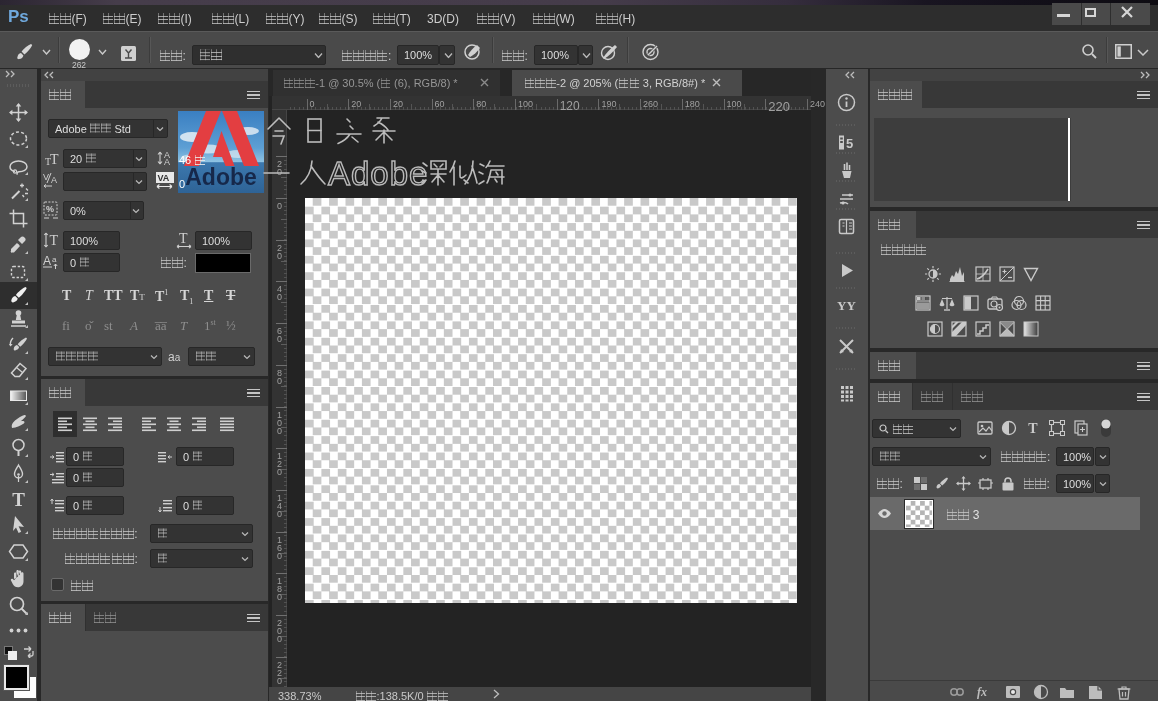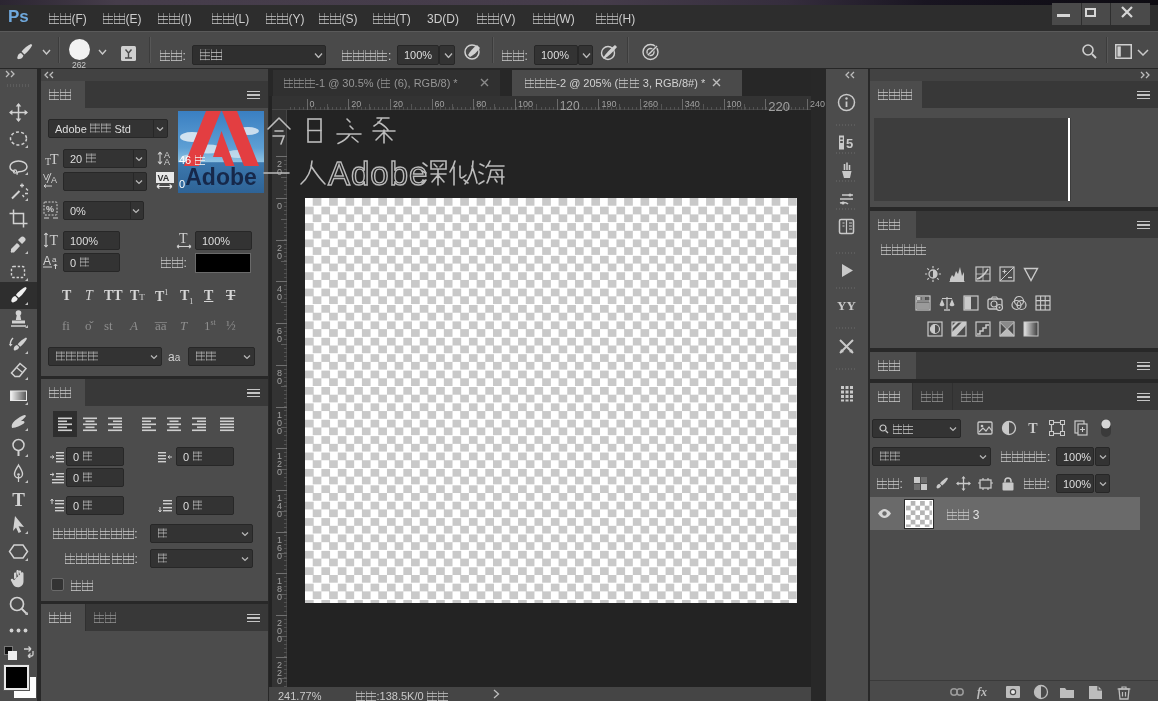--- a/index.html
+++ b/index.html
@@ -667,21 +667,21 @@
 <div class="ab" style="left:577.6px;top:104px;width:1px;height:6px;background:#555"></div>
 <div class="ab" style="left:559.7px;top:99px;font-size:12px;color:#a0a0a0">120</div>
 <div class="ab" style="left:598.4px;top:99px;width:1px;height:11px;background:#6a6a6a"></div>
 <div class="ab" style="left:619.3px;top:104px;width:1px;height:6px;background:#555"></div>
 <div class="ab" style="left:601.4px;top:99px;font-size:9px;color:#a0a0a0">190</div>
 <div class="ab" style="left:640.1px;top:99px;width:1px;height:11px;background:#6a6a6a"></div>
 <div class="ab" style="left:661.0px;top:104px;width:1px;height:6px;background:#555"></div>
 <div class="ab" style="left:643.1px;top:99px;font-size:9px;color:#a0a0a0">260</div>
 <div class="ab" style="left:681.8px;top:99px;width:1px;height:11px;background:#6a6a6a"></div>
 <div class="ab" style="left:702.7px;top:104px;width:1px;height:6px;background:#555"></div>
-<div class="ab" style="left:684.8px;top:99px;font-size:9px;color:#a0a0a0">340</div>
+<div class="ab" style="left:684.8px;top:99px;font-size:9px;color:#a0a0a0">180</div>
 <div class="ab" style="left:723.5px;top:99px;width:1px;height:11px;background:#6a6a6a"></div>
 <div class="ab" style="left:744.4px;top:104px;width:1px;height:6px;background:#555"></div>
 <div class="ab" style="left:726.5px;top:99px;font-size:9px;color:#a0a0a0">100</div>
 <div class="ab" style="left:765.2px;top:99px;width:1px;height:11px;background:#6a6a6a"></div>
 <div class="ab" style="left:786.1px;top:104px;width:1px;height:6px;background:#555"></div>
 <div class="ab" style="left:768.2px;top:99px;font-size:13px;color:#a0a0a0">220</div>
 <div class="ab" style="left:806.9px;top:99px;width:1px;height:11px;background:#6a6a6a"></div>
 <div class="ab" style="left:809.9px;top:99px;font-size:9px;color:#a0a0a0">240</div>
 <div class="ab" style="left:276px;top:156.3px;width:11px;height:1px;background:#707070"></div>
 <div class="ab" style="left:281px;top:177.2px;width:6px;height:1px;background:#5e5e5e"></div>
@@ -761,21 +761,21 @@
     <div style="height:8px">0</div>
   </div>
 <div class="ab" style="left:276px;top:656.7px;width:11px;height:1px;background:#707070"></div>
 <div class="ab" style="left:281px;top:677.6px;width:6px;height:1px;background:#5e5e5e"></div>
 <div class="ab" style="left:275px;top:659.7px;font-size:9px;color:#a0a0a0;text-align:center;width:9px">
     <div style="height:8px">2</div>
     <div style="height:8px">2</div>
     <div style="height:8px">0</div>
   </div>
 <div class="ab" style="left:269px;top:687px;width:542px;height:14px;background:#454545"></div>
-<div class="ab" style="left:278px;top:690px;font-size:11px;color:#c9c9c9">241.77%</div>
+<div class="ab" style="left:278px;top:690px;font-size:11px;color:#c9c9c9">338.73%</div>
 <div class="ab" style="left:355px;top:690px;font-size:11px;color:#c9c9c9"><span class="h"></span><span class="h"></span>:138.5K/0 <span class="h"></span><span class="h"></span></div>
 <div class="ab" style="left:493px;top:689px">
     <svg width="7" height="10" viewBox="0 0 7 10">
       <path d="M1 1l4.5 4L1 9" stroke="#bdbdbd" stroke-width="1.3" fill="none"></path>
     </svg>
   </div>
 <div class="ab" style="left:178px;top:111px;z-index:30">
     <svg width="86" height="82" viewBox="0 0 86 82">
       <defs>
         <linearGradient id="sky" x1="0" y1="0" x2="0" y2="1">

